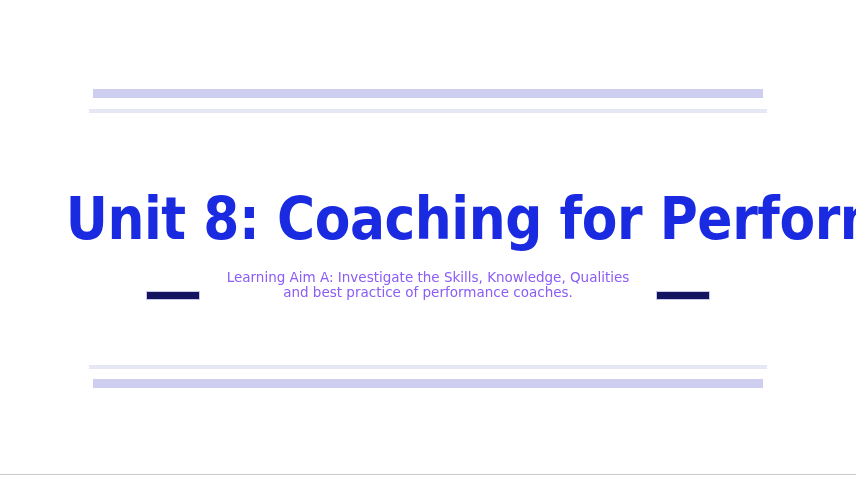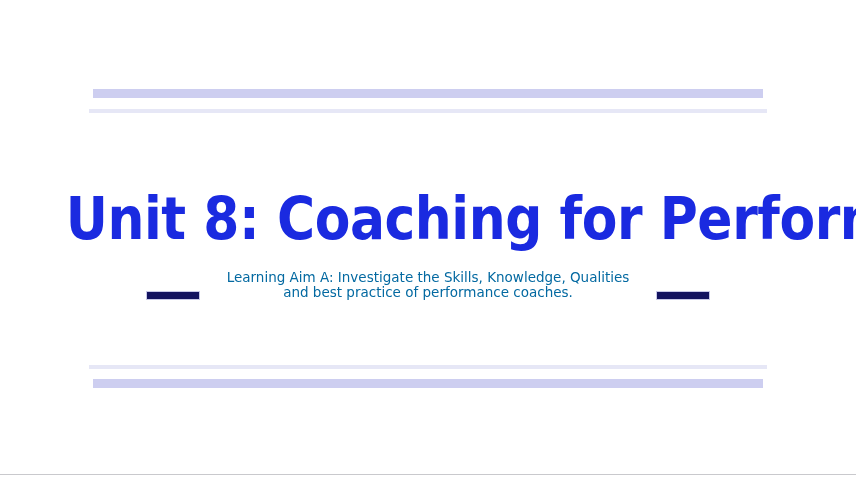--- a/index.html
+++ b/index.html
@@ -88,21 +88,21 @@
   .dash-right { margin-left: 18px; }
 
   .subtitle {
     flex: 0 0 auto;
     width: 420px;
     margin: 0;
     text-align: center;
     font-family: "DejaVu Sans", sans-serif;
     font-size: 13.5px;
     line-height: 15px;
-    color: #0369a1;
+    color: #8b5cf6;
   }
 
   
   .page-edge {
     position: absolute;
     top: 474px;
     left: 0;
     width: 856px;
     height: 1px;
     background: #c9c9cd;

